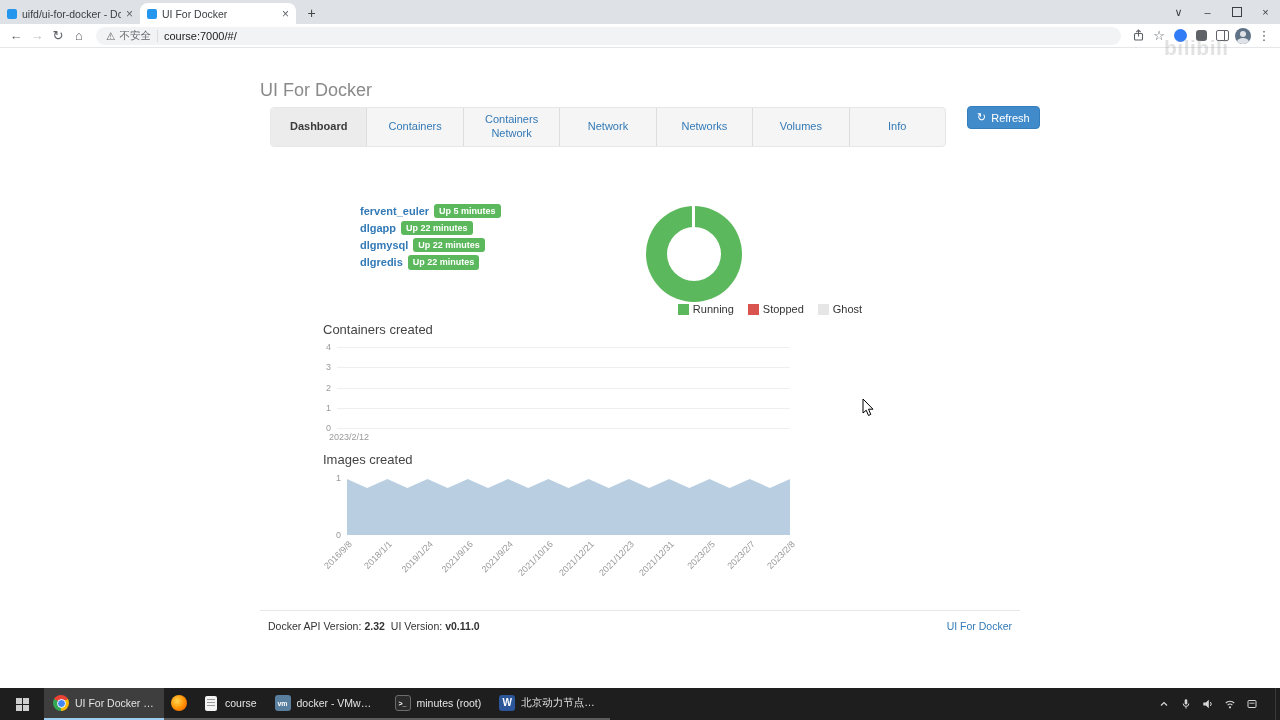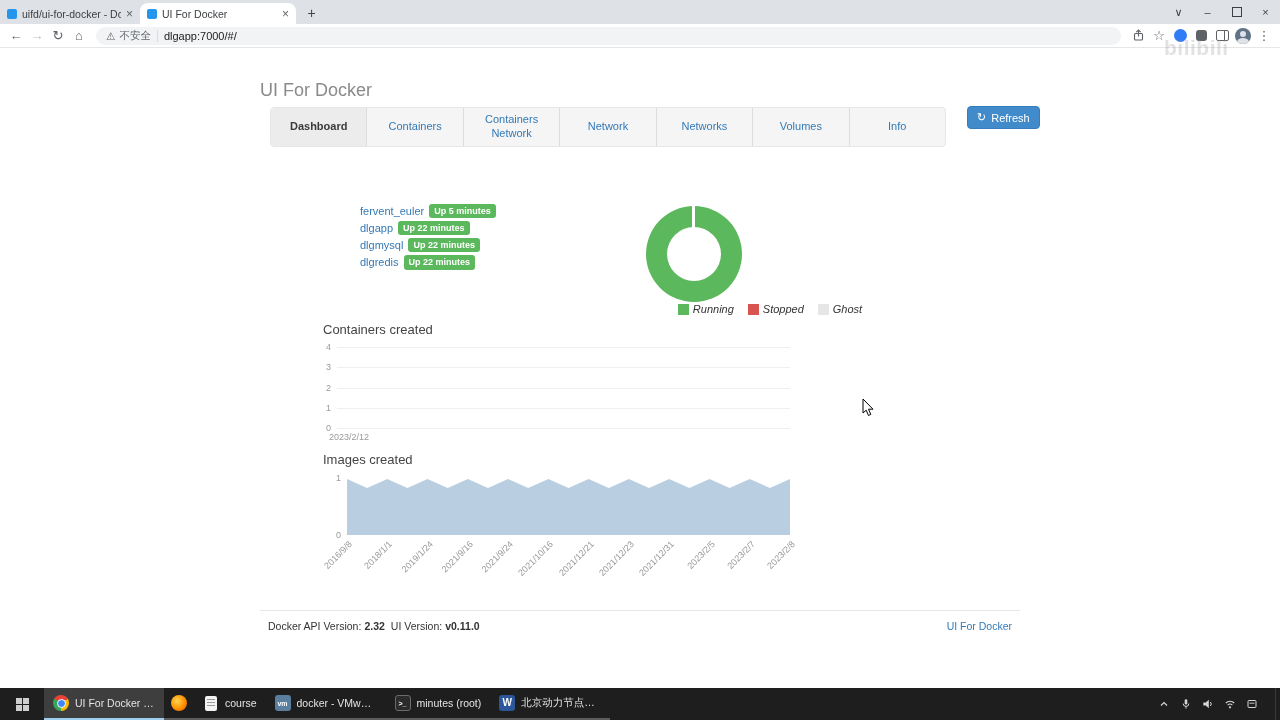--- a/index.html
+++ b/index.html
@@ -35,26 +35,26 @@
   
   .page-title{position:absolute;left:260px;top:80px;font-size:18px;color:#8a8a8a;}
   .nav{position:absolute;left:270px;top:107px;width:676px;height:40px;background:#f5f5f5;border:1px solid #e7e7e7;border-radius:4px;display:flex;box-sizing:border-box;overflow:hidden;}
   .nav-tab{flex:1;display:flex;align-items:center;justify-content:center;text-align:center;font-size:11px;color:#337ab7;border-right:1px solid #ddd;padding:0 8px;line-height:1.25;}
   .nav-tab:last-child{border-right:none;}
   .nav-tab.active{color:#3a3a3a;font-weight:bold;background:#ececec;}
   .refresh{position:absolute;left:967px;top:106px;height:23px;background:#428bca;border:1px solid #357ebd;border-radius:4px;color:#fff;font-size:11px;display:flex;align-items:center;gap:5px;padding:0 9px;box-sizing:border-box;}
   .h2{position:absolute;font-size:18px;color:#333;}
   .clist{position:absolute;left:360px;top:204px;list-style:none;margin:0;padding:0;}
   .clist li{margin-bottom:3px;font-size:11px;display:flex;align-items:center;}
-  .cname{color:#337ab7;text-decoration:none;}
+  .cname{color:#337ab7;text-decoration:none;font-weight:bold;}
   .badge{background:#5cb85c;color:#fff;font-size:9px;font-weight:bold;padding:1px 5px;border-radius:3px;margin-left:5px;line-height:1.35;}
   .donut{position:absolute;left:646px;top:206px;width:96px;height:96px;border-radius:50%;background:#5cb85c;}
   .donut-hole{position:absolute;left:21px;top:21px;width:54px;height:54px;background:#fff;border-radius:50%;}
   .donut-gap{position:absolute;left:46px;top:0;width:3px;height:23px;background:#fff;}
-  .legend{position:absolute;left:620px;top:303px;width:300px;display:flex;justify-content:center;gap:14px;font-style:italic;}
+  .legend{position:absolute;left:620px;top:303px;width:300px;display:flex;justify-content:center;gap:14px;}
   .lg-item{display:flex;align-items:center;gap:4px;font-size:11px;color:#333;}
   .sw{width:11px;height:11px;display:inline-block;}
   .chart-title{position:absolute;font-size:13px;color:#444;}
   .plot{position:absolute;}
   #plot1{left:337px;top:347px;width:453px;height:81px;}
   #plot2{left:347px;top:478px;width:443px;height:57px;}
   #plot2 svg{position:absolute;left:0;top:0;}
   .gridline{position:absolute;left:0;right:0;height:1px;background:#efefef;}
   .ytick{position:absolute;right:100%;margin-right:6px;font-size:9px;color:#9a9a9a;}
   .c1-xlabel{position:absolute;left:-8px;top:85px;font-size:9px;color:#9a9a9a;white-space:nowrap;}
@@ -122,21 +122,21 @@
     <div class="ticon">←</div>
     <div class="ticon disabled">→</div>
     <div class="ticon">↻</div>
     <div class="ticon">⌂</div>
     <div class="addressbar">
       <span class="sec-chip">
         <span>⚠</span>
         <span>不安全</span>
       </span>
       <span class="chip-sep"></span>
-      <span class="url">dlgapp:7000/#/</span>
+      <span class="url">course:7000/#/</span>
     </div>
     <div class="ticon">
       <svg width="13" height="13" viewBox="0 0 13 13">
           <rect x="2.5" y="4.5" width="8" height="6.5" rx="1" stroke="#5f6368" fill="none" stroke-width="1.1"></rect>
           <path d="M6.5 7.5 V1.3 M4.3 3.2 L6.5 1.1 L8.7 3.2" stroke="#5f6368" fill="none" stroke-width="1.1"></path>
         </svg>
     </div>
     <div class="ticon">☆</div>
     <div class="ticon">
         <span class="ext-blue"></span>

